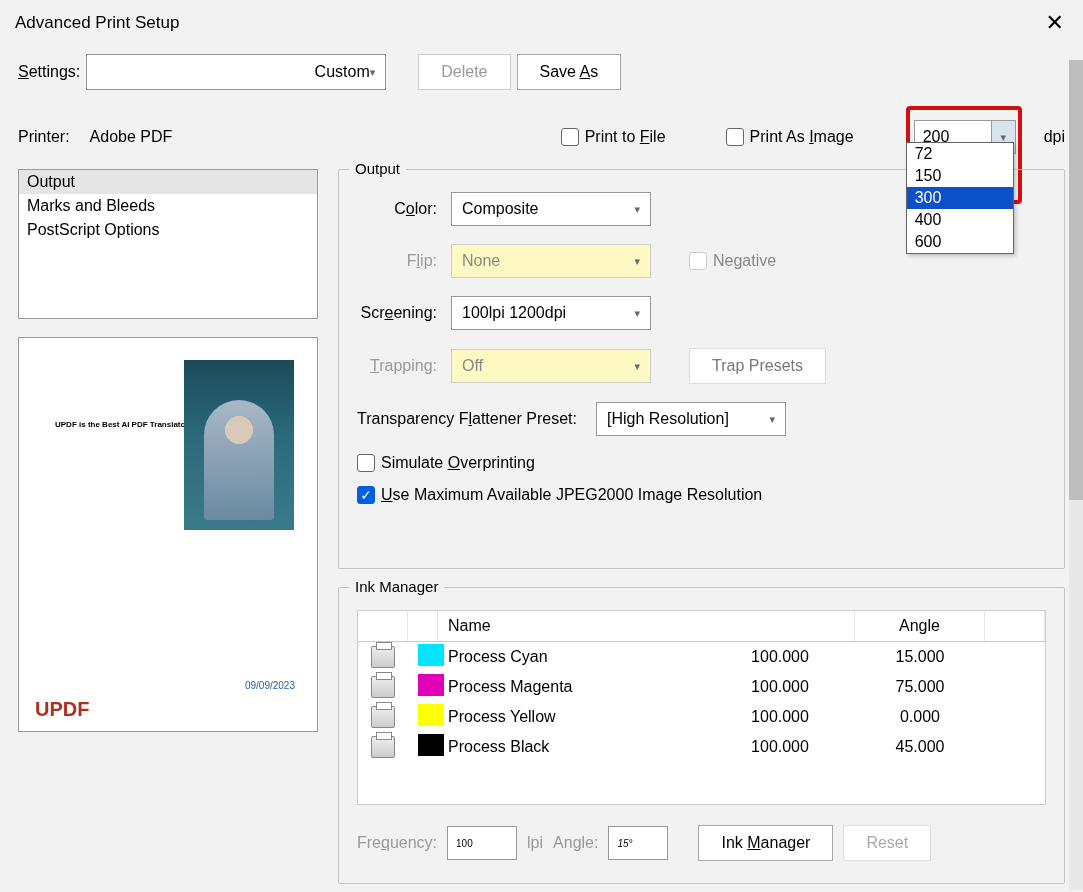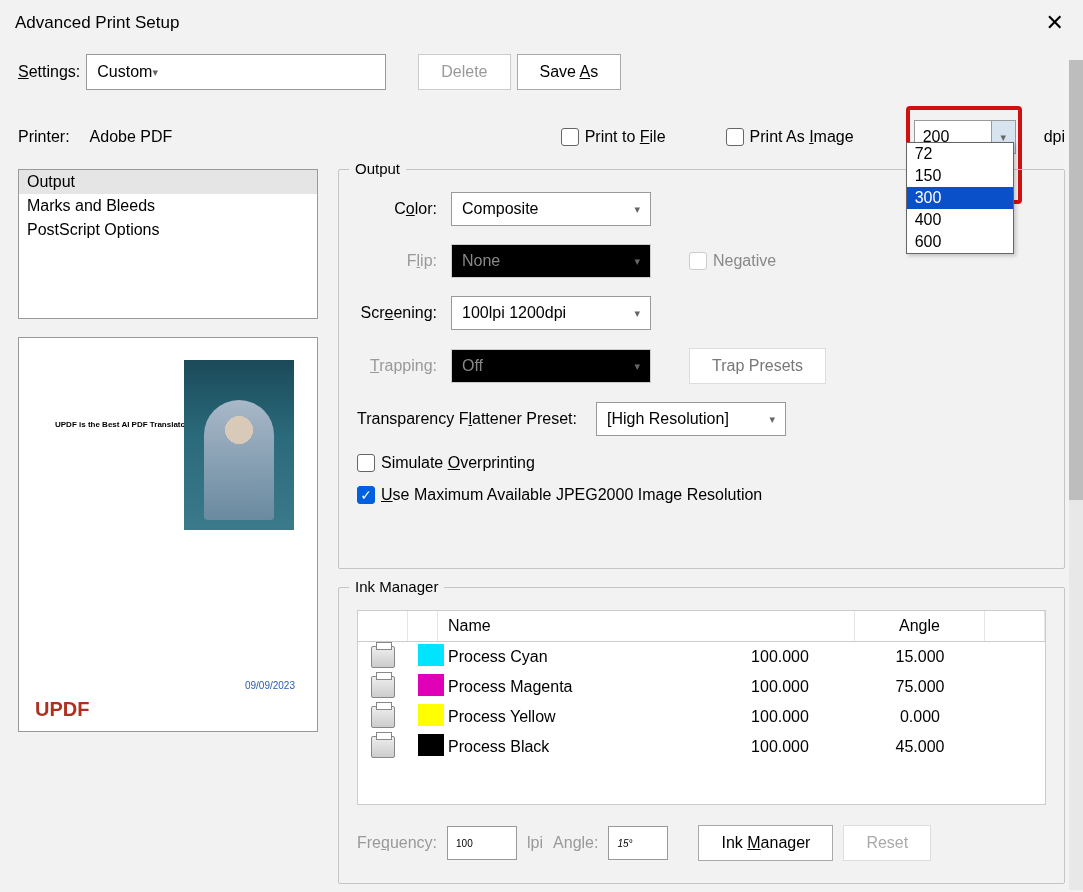--- a/index.html
+++ b/index.html
@@ -3,21 +3,21 @@
   <meta charset="utf-8">
   <style>
     * { box-sizing: border-box; margin: 0; padding: 0; font-family: "Segoe UI", sans-serif; }
     body { background: #f2f2f2; width: 1083px; height: 892px; position: relative; overflow: hidden; }
     .title-bar { display: flex; justify-content: space-between; align-items: center; padding: 10px 15px 8px 15px; }
     .title-bar h1 { font-size: 17px; font-weight: 400; }
     .close-x { font-size: 22px; font-weight: 300; cursor: pointer; padding: 0 4px; user-select: none; }
     .content { padding: 10px 18px 0 18px; }
     .row1 { display: flex; align-items: center; gap: 6px; margin-bottom: 30px; }
     .lbl { font-size: 16px; }
-    .settings-select { width: 300px; height: 36px; border: 1px solid #999; background: #fff; padding: 0 10px; font-size: 16px; display: flex; align-items: center; justify-content: flex-start; cursor: pointer; }
+    .settings-select { width: 300px; height: 36px; border: 1px solid #999; background: #fff; padding: 0 10px; font-size: 16px; display: flex; align-items: center; justify-content: flex-end; cursor: pointer; }
     .btn { height: 36px; padding: 0 22px; border: 1px solid #aaa; background: #fff; font-size: 16px; cursor: pointer; }
     .btn.disabled { color: #999; border-color: #ccc; }
     .row2 { display: flex; align-items: center; gap: 20px; font-size: 16px; margin-bottom: 15px; }
     .checkbox { width: 18px; height: 18px; border: 1px solid #666; border-radius: 3px; display: inline-flex; align-items: center; justify-content: center; background: #fff; cursor: pointer; }
     .checkbox.checked { background: #0060df; border-color: #0060df; color: #fff; font-size: 14px; }
     .check-item { display: flex; align-items: center; gap: 6px; cursor: pointer; }
     .main-area { display: flex; gap: 20px; }
     .left-col { width: 300px; flex-shrink: 0; }
     .cat-list { border: 1px solid #999; background: #fff; margin-bottom: 18px; height: 150px; }
     .cat-item { padding: 3px 8px; font-size: 16px; cursor: pointer; }
@@ -30,21 +30,21 @@
     .preview-logo { position: absolute; bottom: 10px; left: 16px; font-size: 20px; font-weight: bold; color: #b03020; }
     .right-col { flex: 1; position: relative; }
     .fieldset { border: 1px solid #c5c5c5; border-radius: 2px; padding: 22px 18px 10px 18px; position: relative; margin-bottom: 18px; }
     .fieldset-legend { position: absolute; top: -10px; left: 10px; background: #f2f2f2; padding: 0 6px; font-size: 15px; }
     .form-row { display: flex; align-items: center; margin-bottom: 18px; gap: 14px; font-size: 16px; }
     .form-label { width: 80px; text-align: right; }
     .form-label.dimmed { color: #999; }
     .sel { height: 34px; border: 1px solid #999; background: #fff; padding: 0 10px; font-size: 16px; display: flex; align-items: center; justify-content: space-between; cursor: pointer; }
     .sel.w200 { width: 200px; }
     .sel.w190 { width: 190px; }
-    .sel.disabled { color: #888; border-color: #ccc; background: #000000; }
+    .sel.disabled { color: #888; border-color: #ccc; background: #fef9c3; }
     .chev { color: #666; font-size: 11px; }
     .check-line { display: flex; align-items: center; gap: 8px; font-size: 16px; margin-bottom: 14px; }
     .ink-table { border: 1px solid #ccc; background: #fff; width: 100%; }
     .ink-head { display: flex; font-size: 16px; border-bottom: 1px solid #ccc; }
     .ink-head > div { padding: 6px 10px; border-right: 1px solid #e5e5e5; }
     .ink-body-row { display: flex; font-size: 16px; align-items: center; }
     .ink-body-row > div { padding: 2px 10px; }
     .col-icon { width: 50px; display:flex; align-items:center; justify-content:center; }
     .col-swatch { width: 30px; }
     .col-name { flex: 1; }

